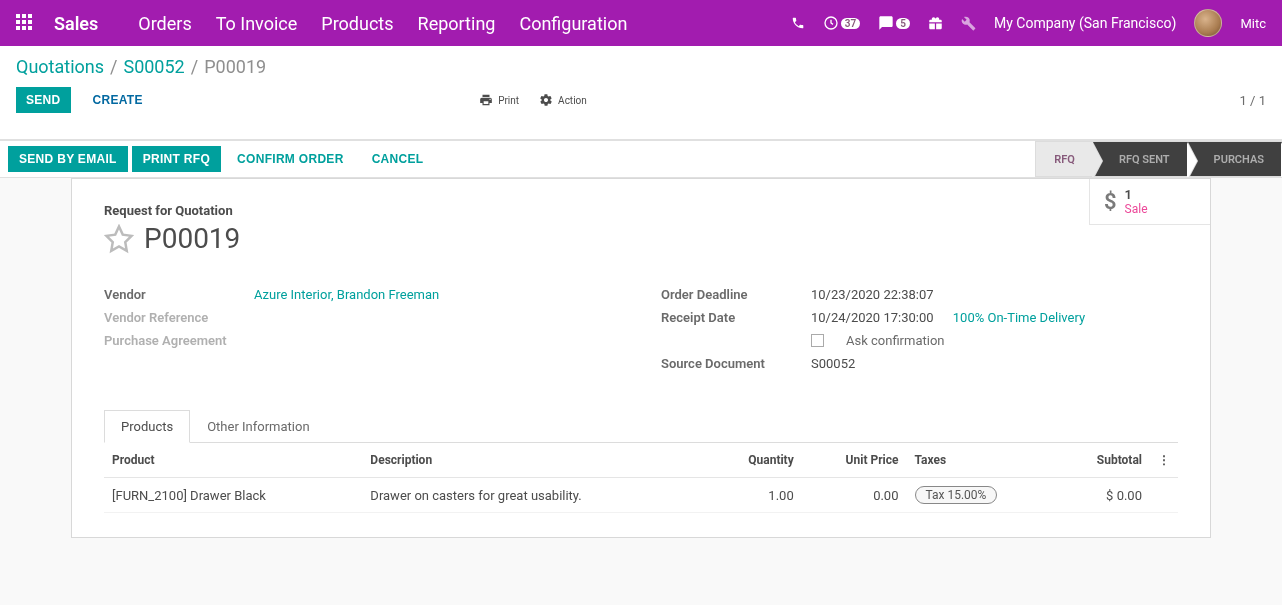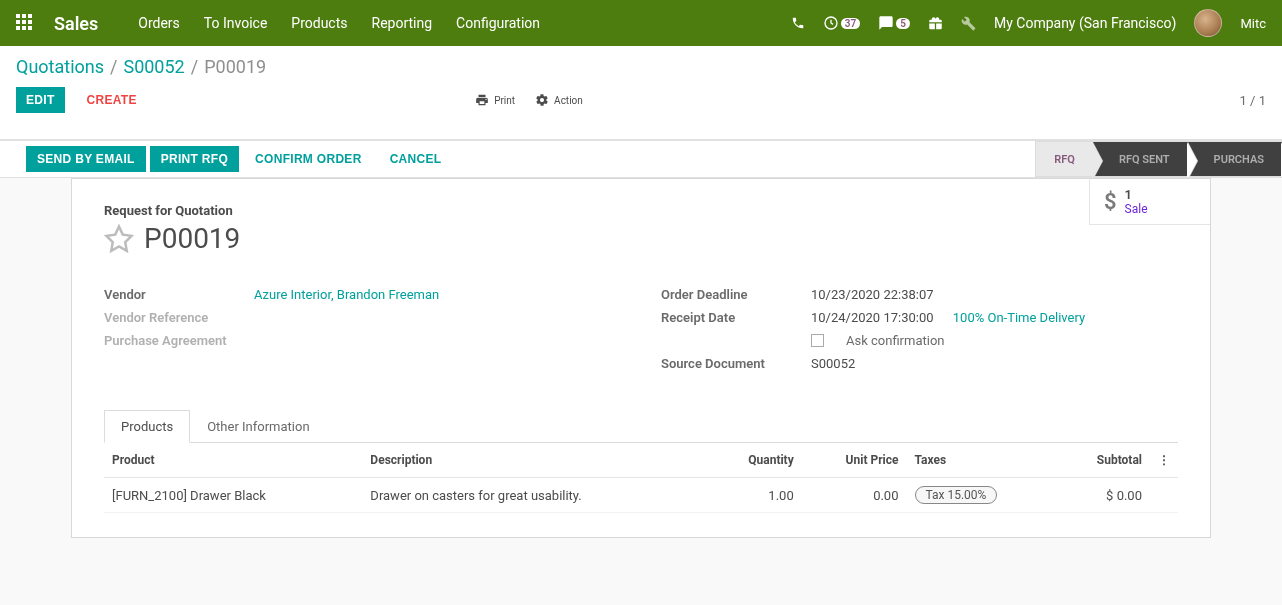--- a/index.html
+++ b/index.html
@@ -1,64 +1,64 @@
 <!DOCTYPE html>
 <html><head>
 <meta charset="utf-8">
 <style>
   * { box-sizing: border-box; margin: 0; padding: 0; }
   body { font-family: -apple-system, BlinkMacSystemFont, "Segoe UI", Roboto, "Helvetica Neue", Arial, sans-serif; font-size: 13px; color: #4c4c4c; background: #f9f9f9; width: 1282px; }
   
   
-  .topnav { background: #4d7c0f; height: 46px; display: flex; align-items: center; color: #fff; padding: 0 16px; }
+  .topnav { background: #a21caf; height: 46px; display: flex; align-items: center; color: #fff; padding: 0 16px; }
   .apps-icon { width: 18px; height: 18px; display: grid; grid-template-columns: repeat(3,4px); grid-template-rows: repeat(3,4px); gap: 2px; cursor: pointer; }
   .apps-icon span { background: #fff; }
   .brand { font-size: 18px; font-weight: 600; margin-left: 20px; margin-right: 40px; }
-  .nav-links { display: flex; gap: 24px; font-size: 14px; }
+  .nav-links { display: flex; gap: 24px; font-size: 18px; }
   .nav-links a { color: #fff; text-decoration: none; cursor: pointer; }
   .top-right { margin-left: auto; display: flex; align-items: center; gap: 18px; font-size: 13px; }
   .icon-btn { position: relative; cursor: pointer; display: flex; align-items: center; }
   .badge { background: #fff; color: #875a7b; border-radius: 8px; font-size: 10px; padding: 0 4px; margin-left: 2px; font-weight: 600; }
   .company { font-size: 14px; }
   .avatar { width: 28px; height: 28px; border-radius: 50%; background: radial-gradient(circle at 40% 35%, #d9b38c 0%, #a97c50 60%, #6d4c2f 100%); border: 1px solid rgba(255,255,255,0.4); }
   .user-trunc { white-space: nowrap; }
   
   
   .control { background: #fff; border-bottom: 1px solid #e0e0e0; padding: 10px 16px 16px 16px; }
   .breadcrumb { font-size: 18px; color: #7c7bad; display: flex; gap: 6px; align-items: center; margin-bottom: 10px; flex-wrap: wrap;}
   .breadcrumb a { color: #00a09d; text-decoration: none; cursor: pointer; }
   .breadcrumb .sep { color: #8f8f8f; }
   .breadcrumb .current { color: #8f8f8f; }
   .ctrl-row { display: flex; align-items: center; padding-bottom: 10px; }
   .btn { border: none; padding: 6px 10px; font-size: 12px; font-weight: 600; cursor: pointer; background: none; letter-spacing: .3px; }
   .btn-primary { background: #00a09d; color: #fff; }
-  .btn-link { color: #ef4444; }
+  .btn-link { color: #0369a1; }
   .print-action { margin-left: auto; margin-right: auto; display: flex; gap: 20px; color: #4c4c4c; }
   .print-action .ab { cursor: pointer; display: flex; align-items: center; gap: 5px; font-size: 10px;}
   .pager { margin-left: auto; color: #6c6c6c; font-size: 13px; }
   
   
-  .statusbar { background: #fff; border-top: 1px solid #e0e0e0; border-bottom: 1px solid #e0e0e0; display: flex; align-items: center; height: 38px; padding-left: 24px; overflow:hidden;}
+  .statusbar { background: #fff; border-top: 1px solid #e0e0e0; border-bottom: 1px solid #e0e0e0; display: flex; align-items: center; height: 38px; padding-left: 6px; overflow:hidden;}
   .sb-btn { border: 1px solid #00a09d; background: #00a09d; color: #fff; padding: 5px 10px; font-size: 12px; font-weight: 600; margin: 3px 2px; cursor: pointer; letter-spacing:.3px;}
   .sb-link { color: #00a09d; padding: 5px 14px; font-size: 12px; font-weight: 600; cursor: pointer; background:none; border:none; letter-spacing:.3px;}
   .stages { margin-left: auto; display: flex; align-items: flex-end; height: 100%;}
   .stage { position: relative; padding: 0 18px 0 26px; height: 100%; display:flex; align-items:center; font-size: 11px; font-weight: 600; color: #adadad; background: #404040; border-top:1px solid #dcdcdc; border-bottom:1px solid #dcdcdc;}
   .stage::after { content:""; position:absolute; right:-9px; top:0; width:0; height:0; border-top:19px solid transparent; border-bottom:19px solid transparent; border-left:10px solid #fff; z-index:2;}
   .stage::before { content:""; position:absolute; right:-10px; top:0; width:0; height:0; border-top:19px solid transparent; border-bottom:19px solid transparent; border-left:10px solid #dcdcdc; z-index:1;}
   .stage.active { background: #e9e9e9; color: #875a7b; }
   .stage.active::after { border-left-color: #e9e9e9; }
   .stage:first-child { border-left:1px solid #dcdcdc; padding-left:18px;}
   
   
   .sheet-wrap { display: flex; justify-content: center; padding: 0; }
   .sheet { background: #fff; border: 1px solid #d8d8d8; width: 1140px; margin-top: 0; position:relative;}
   .btn-box { position:absolute; right:0; top:0; border-left:1px solid #e5e5e5; border-bottom:1px solid #e5e5e5; display:flex;}
   .stat-btn { padding: 8px 14px; display:flex; align-items:center; gap:8px; cursor:pointer; min-width:120px;}
   .stat-btn .num { font-weight:600; color:#4c4c4c; font-size:13px;}
-  .stat-btn .lbl { color:#6d28d9; font-size:12px;}
+  .stat-btn .lbl { color:#ec4899; font-size:12px;}
   .dollar-icon { font-size:22px; color:#7a7a7a; font-weight:600;}
   
   .sheet-body { padding: 24px 32px; }
   .doc-label { font-size: 13px; font-weight: 700; color: #4c4c4c; margin-bottom: 4px; }
   .doc-title-row { display:flex; align-items:center; gap:10px;}
   .star { font-size: 30px; color:#bcbcbc; cursor:pointer;}
   .doc-title { font-size: 28px; color:#4c4c4c; }
   
   .fields { display:flex; margin-top: 28px; gap: 40px;}
   .col { flex:1; }
@@ -146,21 +146,21 @@
 
 <div class="control">
   <div class="breadcrumb">
     <a>Quotations</a>
     <span class="sep">/</span>
     <a>S00052</a>
     <span class="sep">/</span>
     <span class="current">P00019</span>
   </div>
   <div class="ctrl-row">
-    <button class="btn btn-primary">EDIT</button>
+    <button class="btn btn-primary">SEND</button>
     <button class="btn btn-link" style="margin-left:12px">CREATE</button>
     <div class="print-action">
       <div class="ab">
         <svg width="14" height="14" viewBox="0 0 24 24" fill="#4c4c4c">
             <path d="M19 8H5c-1.7 0-3 1.3-3 3v6h4v4h12v-4h4v-6c0-1.7-1.3-3-3-3zm-3 11H8v-5h8v5zm3-7c-.6 0-1-.4-1-1s.4-1 1-1 1 .4 1 1-.4 1-1 1zm-1-9H6v4h12V3z"></path>
           </svg>
         <span>Print</span>
       </div>
       <div class="ab">
         <svg width="14" height="14" viewBox="0 0 24 24" fill="#4c4c4c">

